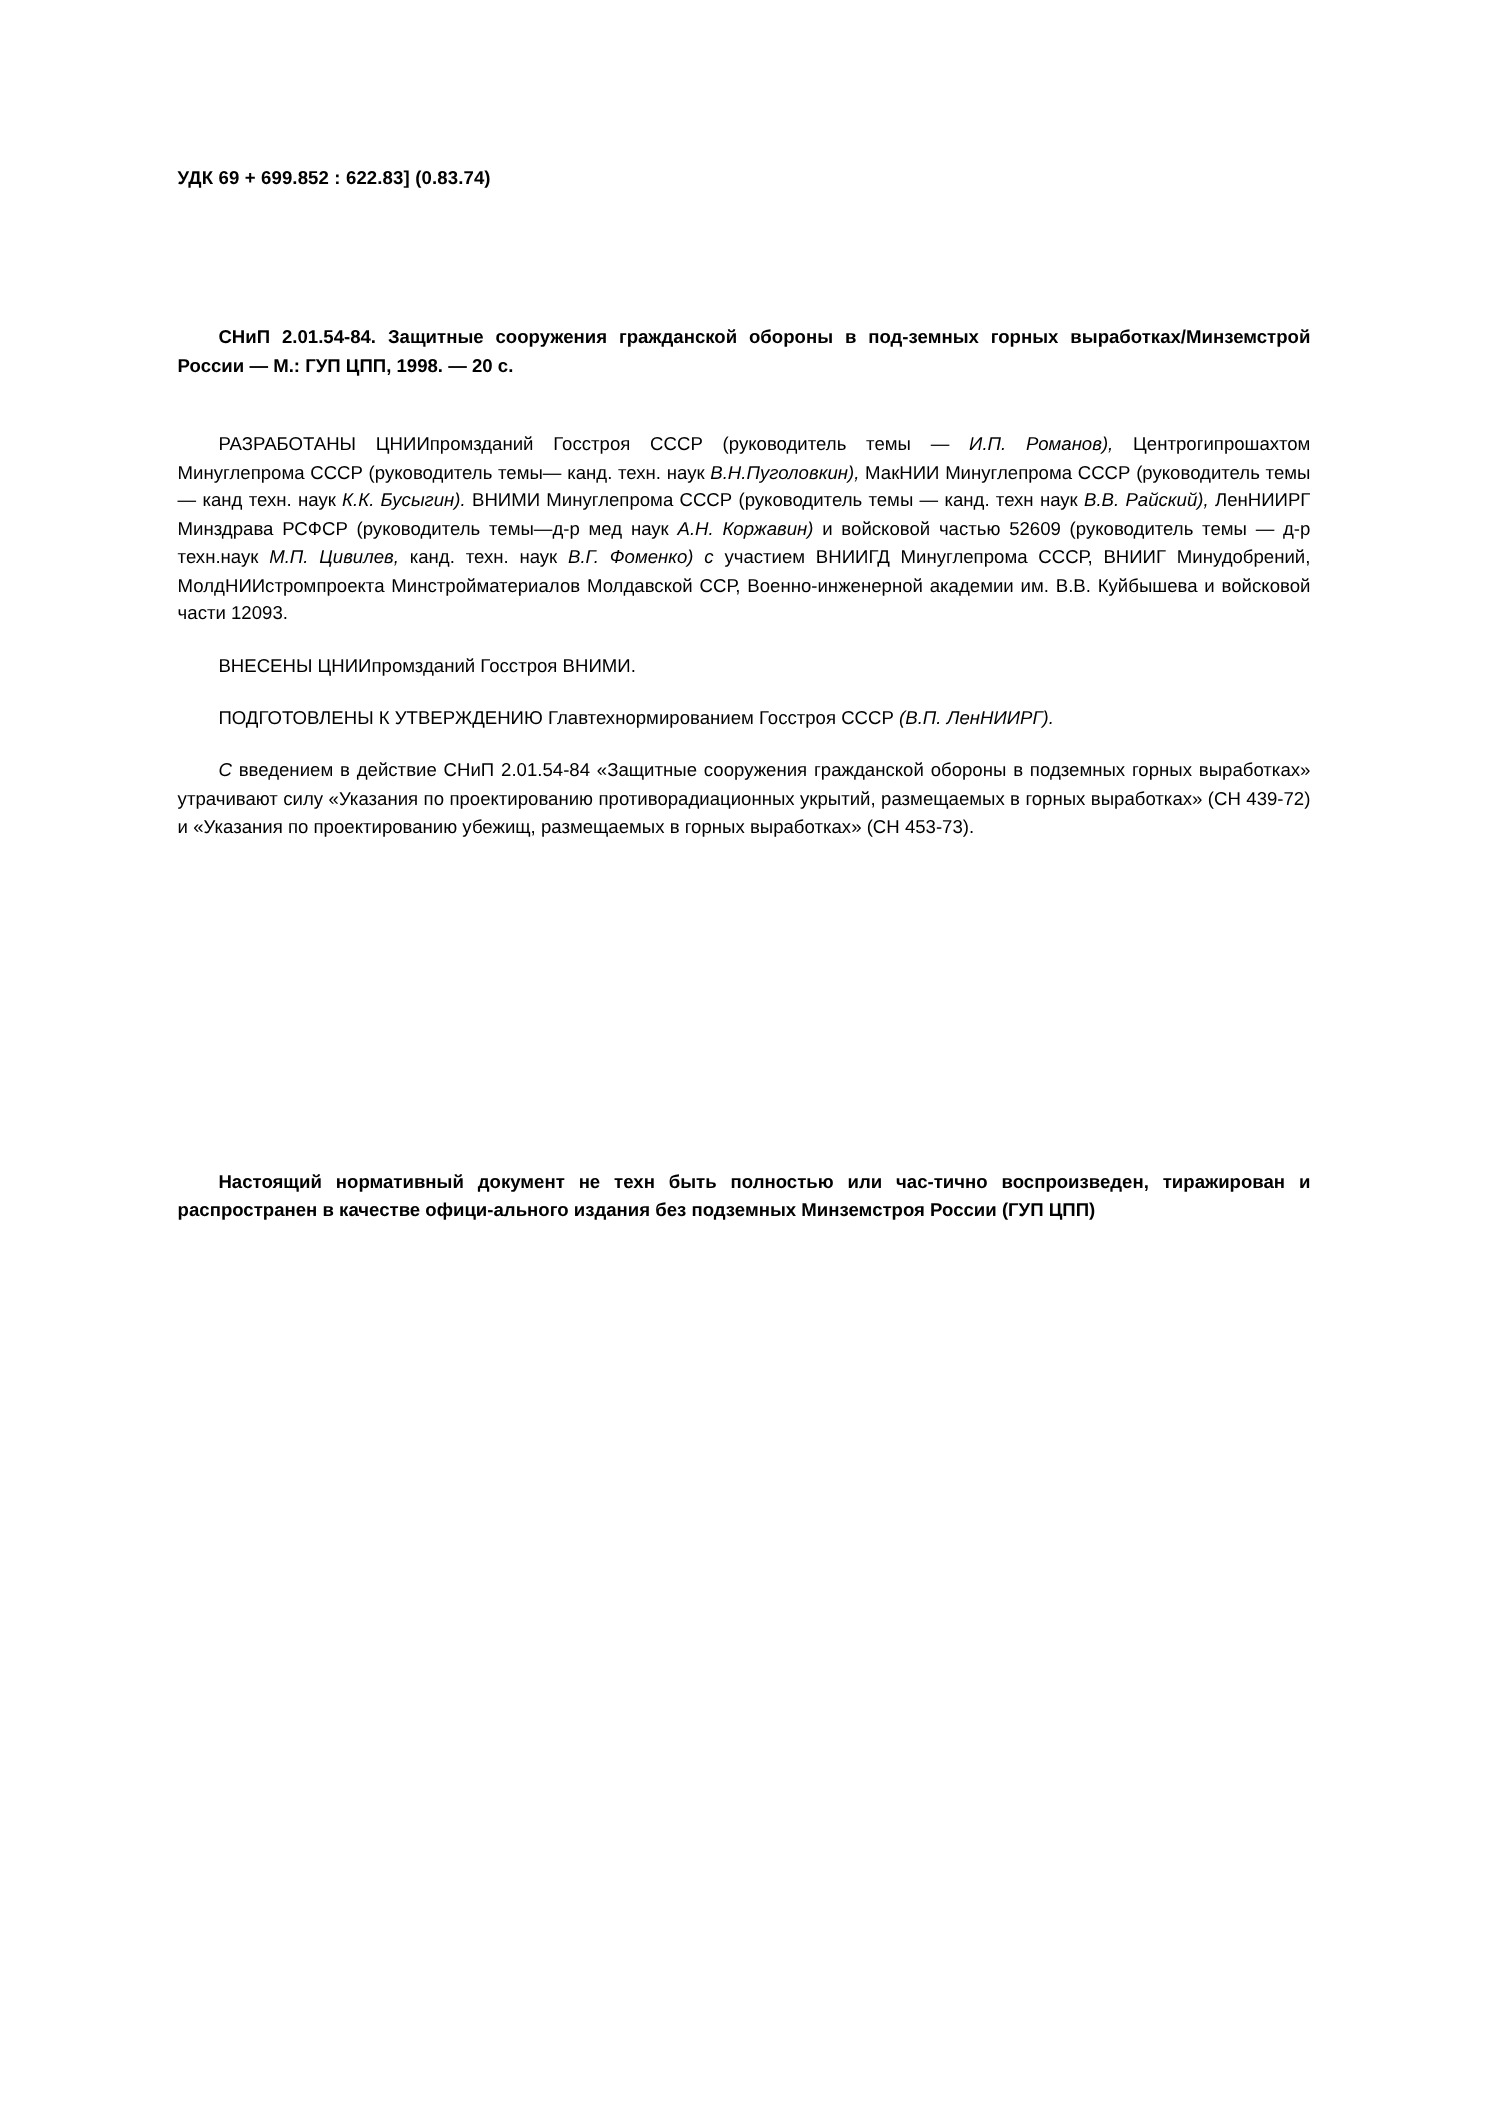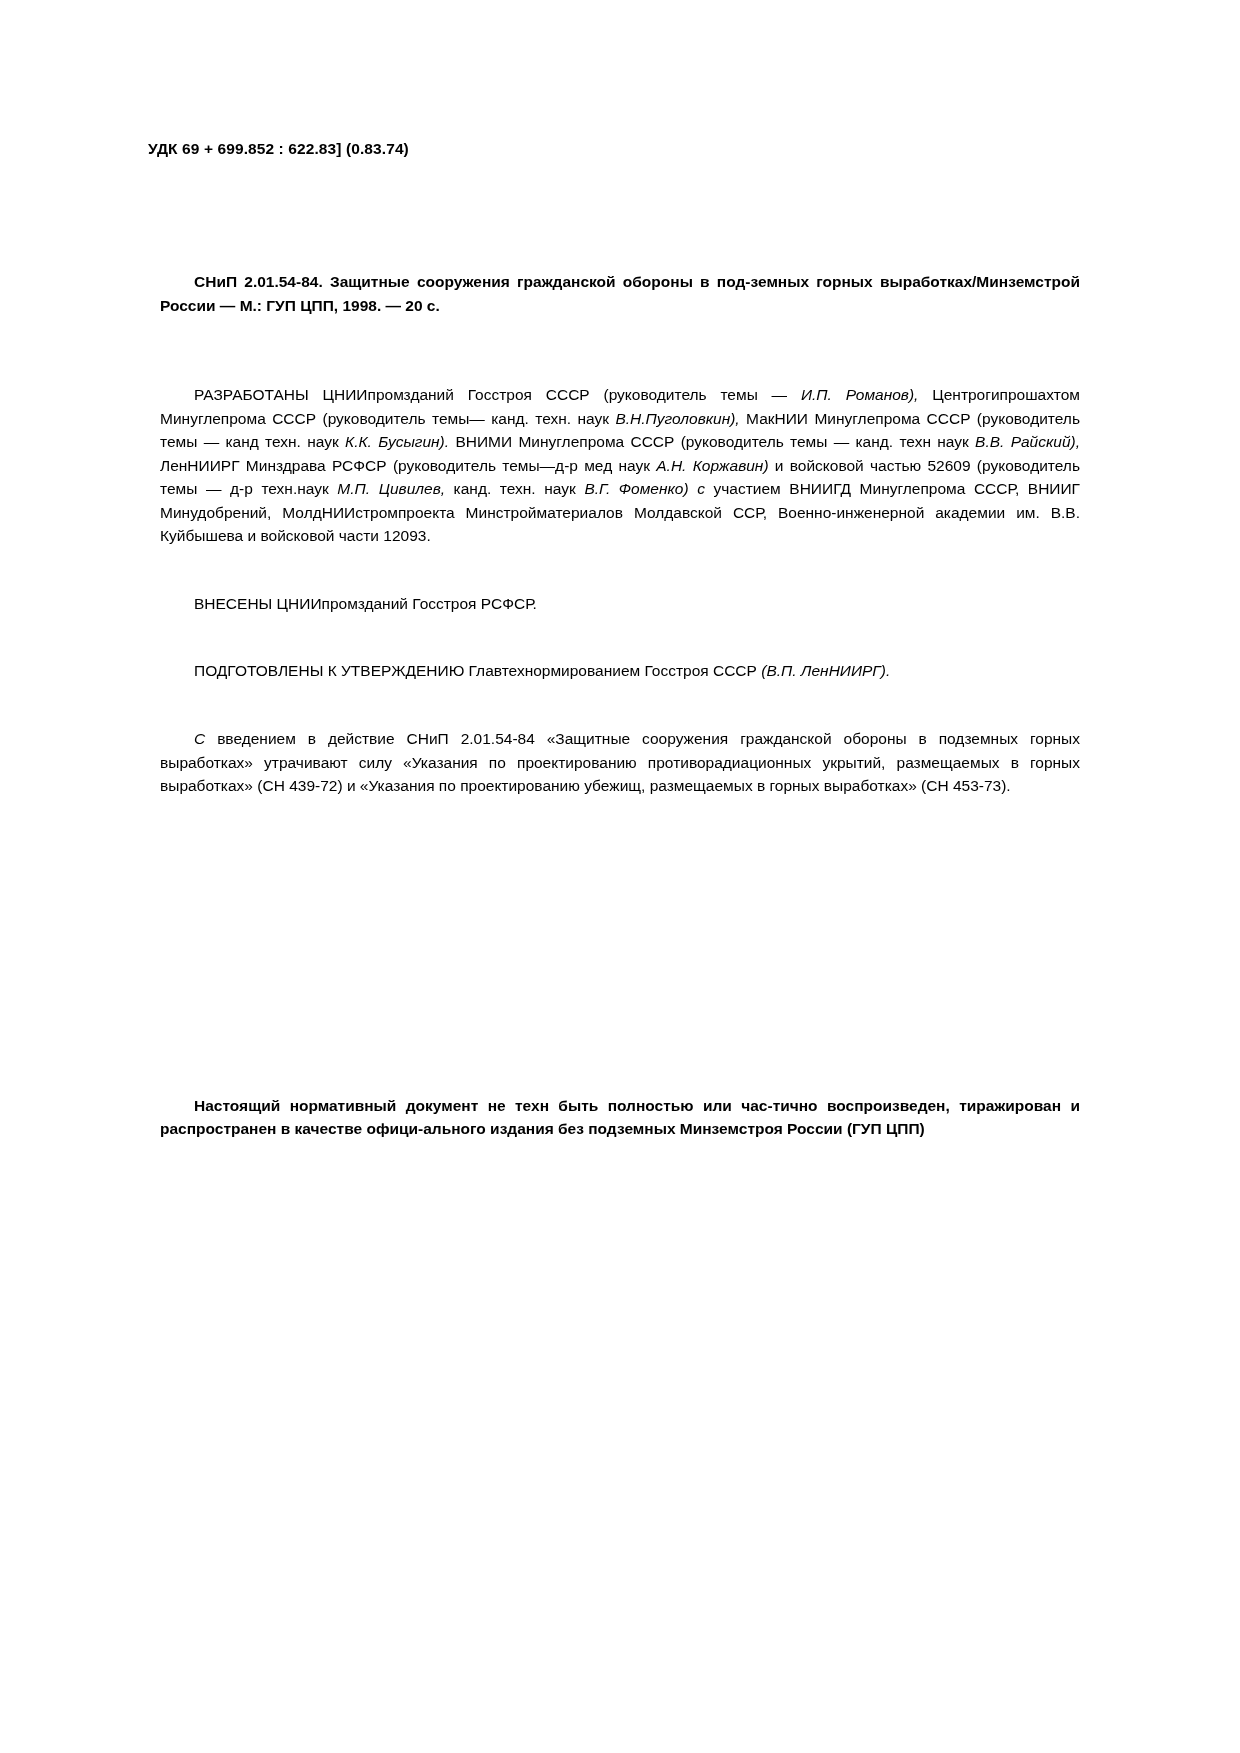--- a/index.html
+++ b/index.html
@@ -17,30 +17,30 @@
     position: relative;
     width: 1240px;
     height: 1753px;
     box-sizing: border-box;
     padding: 140px 148px 0 148px;
   }
   .udk {
     font-size: 15.5px;
     font-weight: bold;
     letter-spacing: 0.1px;
-    margin: 0 0 4px 0;
+    margin: 0 0 16px 0;
   }
   .spacer-1 { height: 96px; }
   .spacer-2 { height: 42px; }
   .spacer-3 { height: 20px; }
   .spacer-4 { height: 20px; }
   .spacer-5 { height: 20px; }
   .spacer-6 { height: 272px; }
   p.para {
-    margin: 12px;
+    margin: 0;
     text-align: justify;
     text-justify: inter-word;
     font-size: 15.5px;
     line-height: 1.52;
     hyphens: manual;
   }
   p.para.bold {
     font-weight: bold;
   }
   .indent {
@@ -59,21 +59,21 @@
   <div class="spacer-1"></div>
 
   <p class="para bold"><span class="indent"></span><span>СНиП 2.01.54-84. Защитные сооружения гражданской обороны в под-</span><span>земных горных выработках/Минземстрой России — М.: ГУП ЦПП, 1998. — 20 с.</span></p>
 
   <div class="spacer-2"></div>
 
   <p class="para"><span class="indent"></span><span>РАЗРАБОТАНЫ</span> <span>ЦНИИпромзданий Госстроя СССР (руководитель темы — </span><i class="it">И.П. Романов),</i><span> Центрогипрошахтом Минуглепрома СССР (руководитель темы— канд. техн. наук </span><i class="it">В.Н.Пуголовкин),</i><span> МакНИИ Минуглепрома СССР (руководитель темы — канд техн. наук </span><i class="it">К.К. Бусыгин).</i><span> ВНИМИ Минуглепрома СССР (руководитель темы — канд. техн наук </span><i class="it">В.В. Райский),</i><span> ЛенНИИРГ Минздрава РСФСР (руководитель темы—д-р мед наук </span><i class="it">А.Н. Коржавин)</i><span> и войсковой частью 52609 (руководитель темы — д-р техн.наук </span><i class="it">М.П. Цивилев,</i><span> канд. техн. наук </span><i class="it">В.Г. Фоменко) с</i><span> участием ВНИИГД Минуглепрома СССР, ВНИИГ Минудобрений, МолдНИИстромпроекта Минстройматериалов Молдавской ССР, Военно-инженерной академии им. В.В. Куйбышева и войсковой части 12093.</span></p>
 
   <div class="spacer-3"></div>
 
-  <p class="para"><span class="indent"></span><span>ВНЕСЕНЫ ЦНИИпромзданий Госстроя РСФСР.</span></p>
+  <p class="para"><span class="indent"></span><span>ВНЕСЕНЫ ЦНИИпромзданий Госстроя ВНИМИ.</span></p>
 
   <div class="spacer-4"></div>
 
   <p class="para"><span class="indent"></span><span>ПОДГОТОВЛЕНЫ К УТВЕРЖДЕНИЮ Главтехнормированием Госстроя СССР </span><i class="it">(В.П. ЛенНИИРГ).</i></p>
 
   <div class="spacer-5"></div>
 
   <p class="para"><span class="indent"></span><i class="it">С</i><span> введением в действие СНиП 2.01.54-84 «Защитные сооружения гражданской обороны в подземных горных выработках» утрачивают силу «Указания по проектированию противорадиационных укрытий, размещаемых в горных выработках» (СН 439-72) и «Указания по проектированию убежищ, размещаемых в горных выработках» (СН 453-73).</span></p>
 
   <div class="spacer-6"></div>

